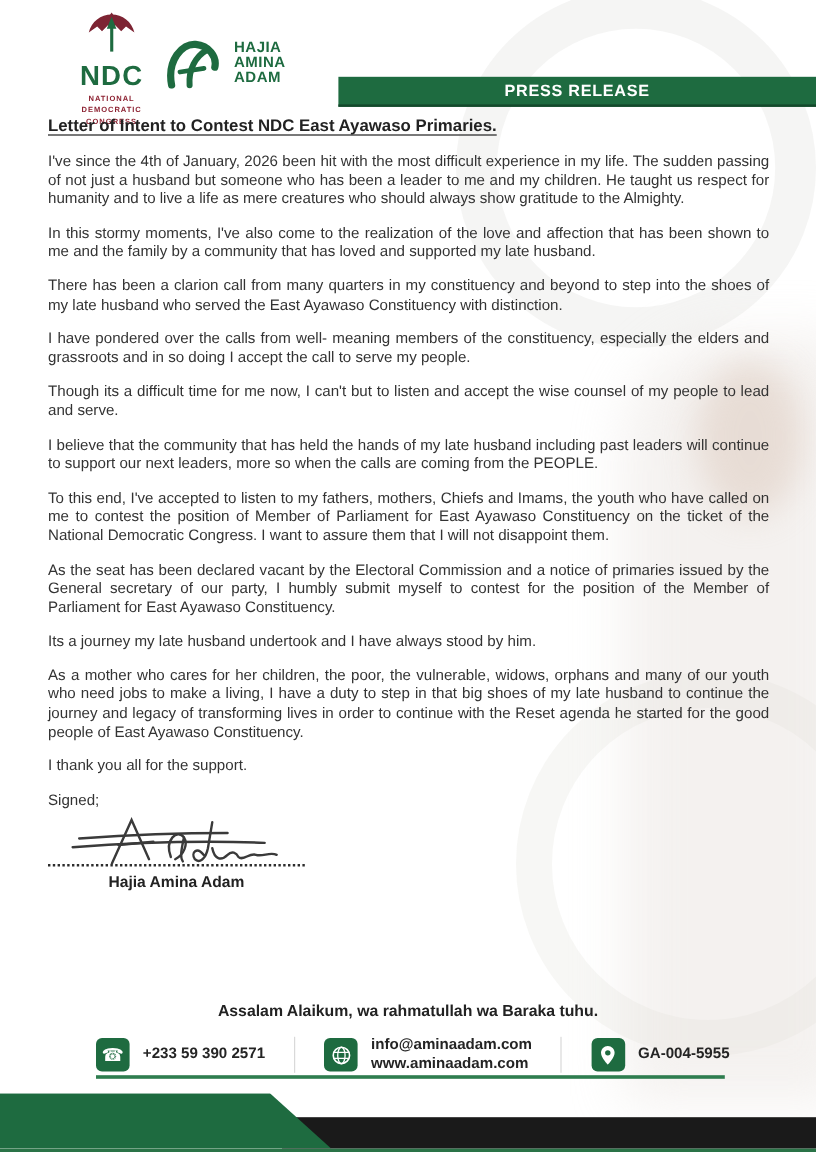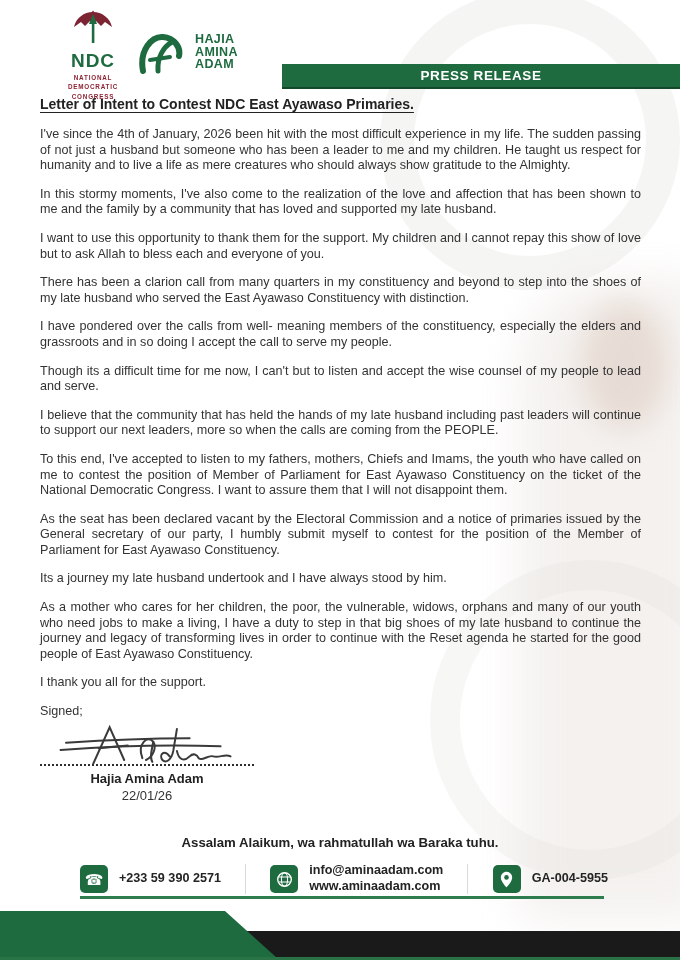--- a/index.html
+++ b/index.html
@@ -23,21 +23,21 @@
     right:-30px; top:280px; width:190px; height:640px;
     background:#e4ddd8; opacity:.40; filter:blur(22px); border-radius:90px 0 0 0;
   }
   .wm-face {
     right:10px; top:300px; width:90px; height:130px; border-radius:50%;
     background:#d9c4b6; opacity:.45; filter:blur(14px);
   }
   
   .header { position:absolute; left:0; top:0; width:100%; height:96px; }
   .ndc-logo { position:absolute; left:50px; top:10px; width:86px; text-align:center; }
-  .ndc-abbr { color:#1e6b40; font-weight:bold; font-size:19px; letter-spacing:1px; line-height:1; margin-top:1px; }
+  .ndc-abbr { color:#1e6b40; font-weight:bold; font-size:23px; letter-spacing:1px; line-height:1; margin-top:1px; }
   .ndc-full { color:#8d2232; font-weight:bold; font-size:6.3px; letter-spacing:.8px; line-height:1.5; margin-top:3px; width:62px; margin-left:12px; }
   .aa-logo { position:absolute; left:138px; top:30px; display:flex; align-items:center; gap:7px; }
   .aa-text { color:#1e6b40; font-weight:bold; font-size:12.5px; line-height:1.02; letter-spacing:.4px; }
   .banner {
     position:absolute; left:282px; right:0; top:36px; height:25px;
     background:#1e6b40; border-bottom:2px solid #14482b;
     display:flex; align-items:center; justify-content:center;
     color:#ffffff; font-weight:bold; font-size:13.5px; letter-spacing:.6px;margin-top:28px;
   }
   
@@ -127,21 +127,20 @@
     </div>
 
     <div class="banner">PRESS RELEASE</div>
   </div>
 
   <div class="content">
     <div class="title">Letter of Intent to Contest NDC East Ayawaso Primaries.</div>
 
     <p class="body-par">I've since the 4th of January, 2026 been hit with the most difficult experience in my life. The sudden passing of not just a husband but someone who has been a leader to me and my children. He taught us respect for humanity and to live a life as mere creatures who should always show gratitude to the Almighty.</p>
     <p class="body-par">In this stormy moments, I've also come to the realization of the love and affection that has been shown to me and the family by a community that has loved and supported my late husband.</p>
-    <p class="body-par">I want to use this opportunity to thank them for the support. My children and I cannot repay this show of love but to ask Allah to bless each and everyone of you.</p>
     <p class="body-par">There has been a clarion call from many quarters in my constituency and beyond to step into the shoes of my late husband who served the East Ayawaso Constituency with distinction.</p>
     <p class="body-par">I have pondered over the calls from well- meaning members of the constituency, especially the elders and grassroots and in so doing I accept the call to serve my people.</p>
     <p class="body-par">Though its a difficult time for me now, I can't but to listen and accept the wise counsel of my people to lead and serve.</p>
     <p class="body-par">I believe that the community that has held the hands of my late husband including past leaders will continue to support our next leaders, more so when the calls are coming from the PEOPLE.</p>
     <p class="body-par">To this end, I've accepted to listen to my fathers, mothers, Chiefs and Imams, the youth who have called on me to contest the position of Member of Parliament for East Ayawaso Constituency on the ticket of the National Democratic Congress. I want to assure them that I will not disappoint them.</p>
     <p class="body-par">As the seat has been declared vacant by the Electoral Commission and a notice of primaries issued by the General secretary of our party, I humbly submit myself to contest for the position of the Member of Parliament for East Ayawaso Constituency.</p>
     <p class="body-par">Its a journey my late husband undertook and I have always stood by him.</p>
     <p class="body-par">As a mother who cares for her children, the poor, the vulnerable, widows, orphans and many of our youth who need jobs to make a living, I have a duty to step in that big shoes of my late husband to continue the journey and legacy of transforming lives in order to continue with the Reset agenda he started for the good people of East Ayawaso Constituency.</p>
     <p class="body-par">I thank you all for the support.</p>
 
@@ -154,21 +153,20 @@
           <path d="M42,48 L60,8 L76,44"></path>
           <path d="M48,31 L80,28"></path>
           <path d="M96,42 C90,26 102,16 108,24 C112,30 108,40 100,44"></path>
           <path d="M108,24 C106,34 104,42 107,46"></path>
           <path d="M126,40 C120,32 114,38 118,44 C122,48 128,44 130,34 L134,10"></path>
           <path d="M134,34 C136,44 142,46 148,40 C152,36 156,38 158,42 C162,46 168,38 174,40 C180,42 187,37 193,40"></path>
         </g>
       </svg>
       <div class="dotted"></div>
       <div class="sig-name">Hajia Amina Adam</div>
-      <div class="sig-date">22/01/26</div>
     </div>
   </div>
 
   <div class="closing">Assalam Alaikum, wa rahmatullah wa Baraka tuhu.</div>
 
   <div class="contacts">
 
     <div class="contact">
       <div class="cicon">
         <span class="glyph">☎</span>

